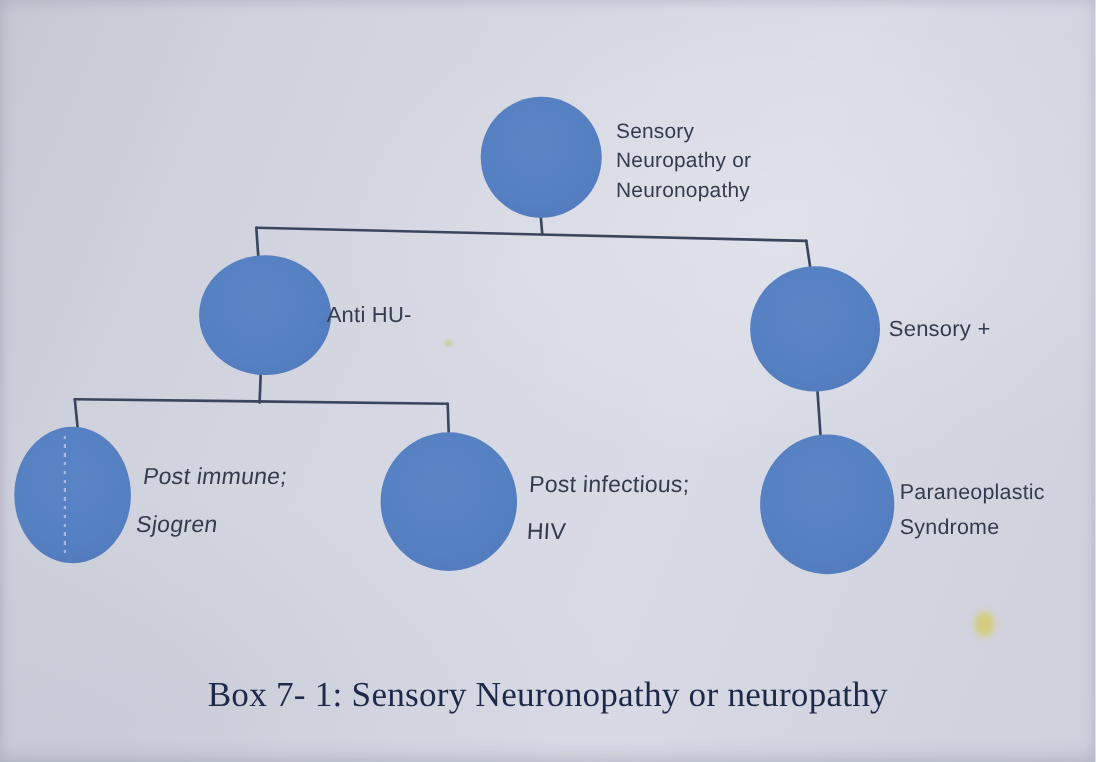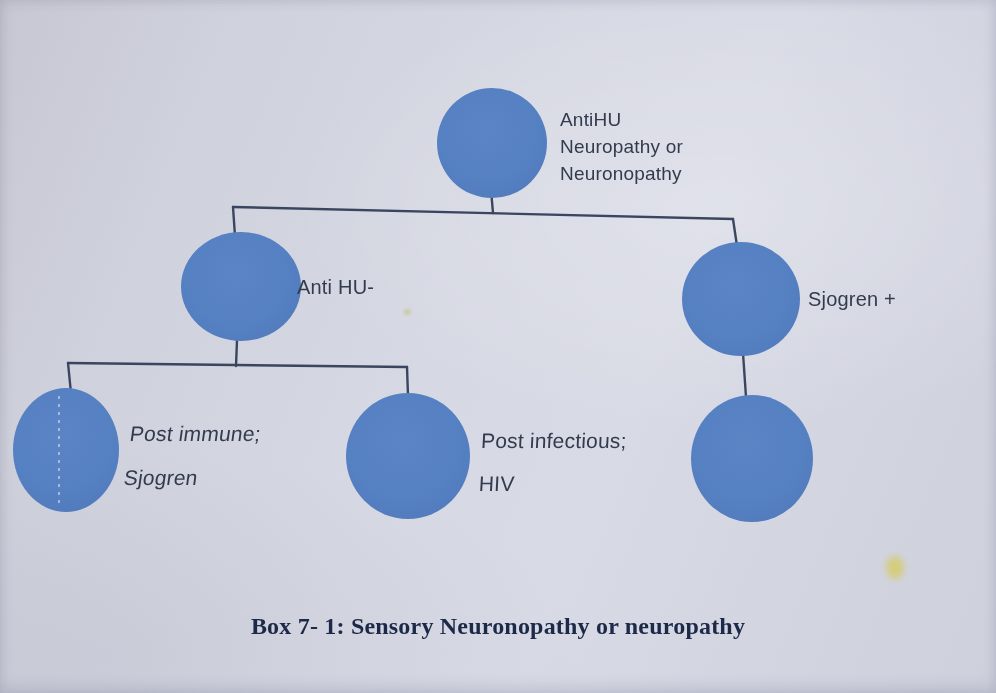--- a/index.html
+++ b/index.html
@@ -32,22 +32,22 @@
   .label-antihupos{left:808px;top:286px;}
   .label-postimmune{left:127px;top:412px;line-height:44px;font-size:21px;transform:skewX(-8deg);}
   .label-postinfectious{left:480px;top:419px;line-height:43px;font-size:21px;transform:skewX(-3deg);}
   .label-paraneoplastic{left:818px;top:433px;line-height:31px;font-size:19.5px;}
   .connectors{position:absolute;left:0;top:0;}
   .caption{
     position:absolute;
     left:0;right:0;top:613px;
     text-align:center;
     font-family:"Liberation Serif", serif;
-    font-weight:bold;
-    font-size:24px;
+    font-weight:normal;
+    font-size:32px;
     color:#1d2949;
     letter-spacing:0.2px;
   }
   .spot{position:absolute;border-radius:50%;}
   .spot-small{left:404px;top:309px;width:7px;height:6px;background:rgba(190,200,110,0.55);filter:blur(1px);}
   .spot-large{left:886px;top:556px;width:18px;height:23px;background:#d5cb55;opacity:0.7;filter:blur(3px);}
   .crease{
     position:absolute;left:58px;top:396px;width:2px;height:112px;
     background:repeating-linear-gradient(to bottom, rgba(230,234,245,0.55) 0 3px, rgba(230,234,245,0) 3px 8px);
   }
@@ -75,25 +75,27 @@
   <div class="node" style="left:181px;top:232px;width:120px;height:109px;"></div>
   <div class="node" style="left:682px;top:242px;width:118px;height:114px;"></div>
   <div class="node" style="left:13px;top:388px;width:106px;height:124px;"></div>
   <div class="node" style="left:346px;top:393px;width:124px;height:126px;"></div>
   <div class="node" style="left:691px;top:395px;width:122px;height:127px;"></div>
 
   <div class="crease"></div>
   <div class="spot spot-small"></div>
   <div class="spot spot-large"></div>
 
-  <div class="label label-root">AntiHU
+  <div class="label label-root">Sensory
 Neuropathy or
 Neuronopathy</div>
   <div class="label label-antihuneg">Anti HU-</div>
-  <div class="label label-antihupos">Sjogren +</div>
+  <div class="label label-antihupos">Sensory +</div>
   <div class="label label-postimmune">Post immune;
 Sjogren</div>
   <div class="label label-postinfectious">Post infectious;
 HIV</div>
+  <div class="label label-paraneoplastic">Paraneoplastic
+Syndrome</div>
 
   <div class="caption">Box 7- 1: Sensory Neuronopathy or neuropathy</div>
 
 </div>
 
 </body></html>

